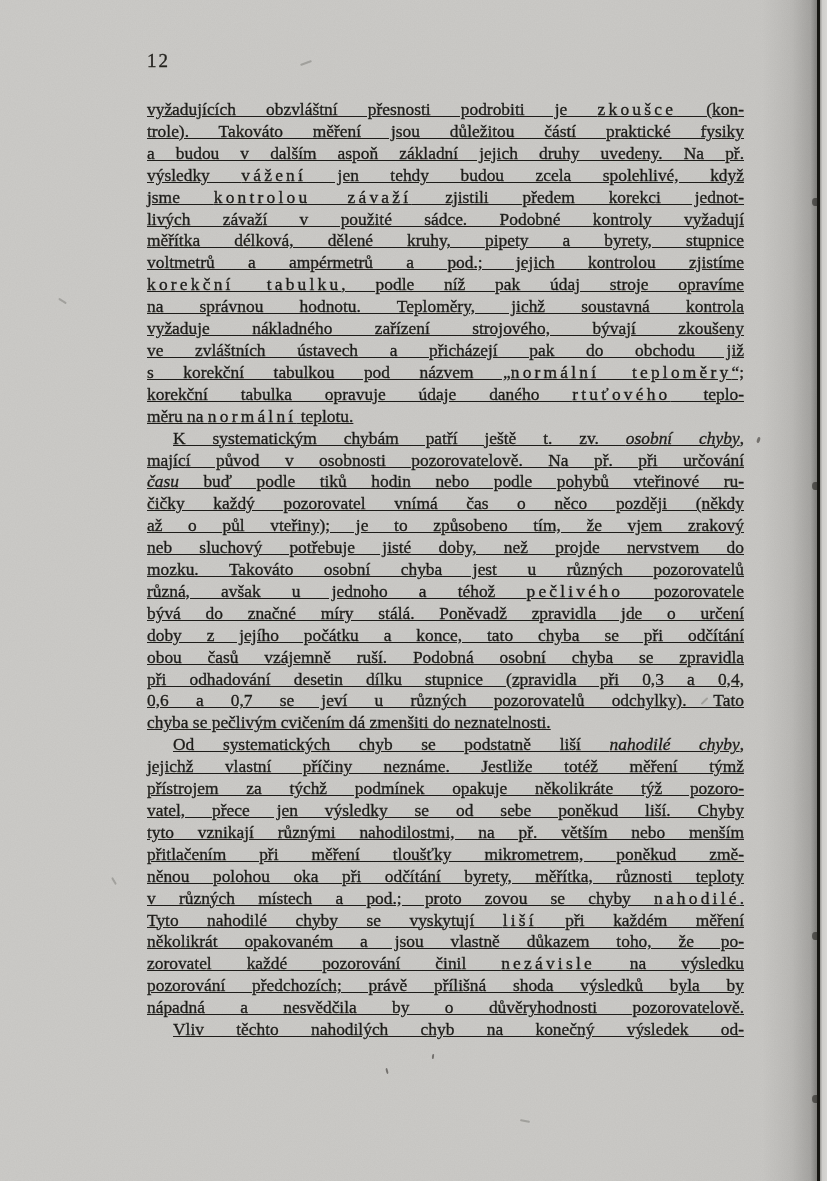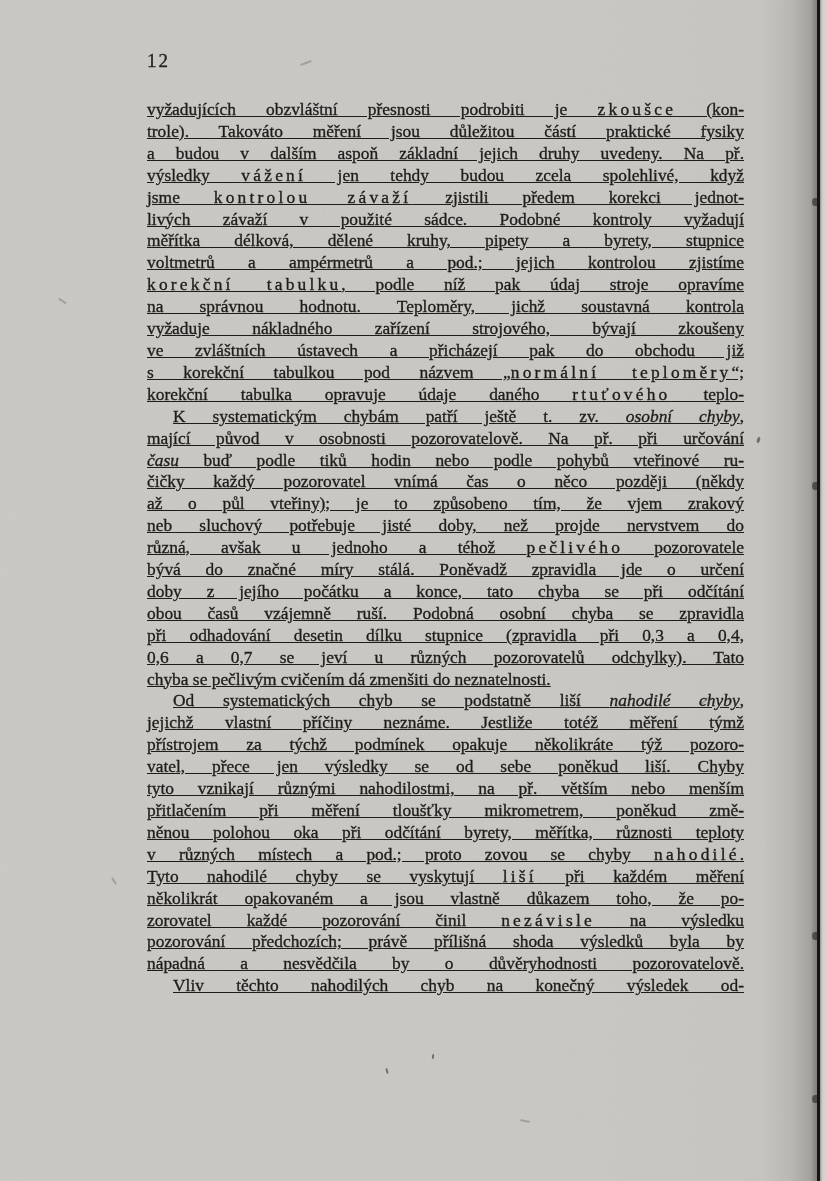--- a/index.html
+++ b/index.html
@@ -65,26 +65,28 @@
       <div class="line"><span>jsme </span><span class="sp">kontrolou závaží</span><span> zjistili předem korekci jednot-</span></div>
       <div class="line"><span>livých závaží v použité sádce. Podobné kontroly vyžadují</span></div>
       <div class="line"><span>měřítka délková, dělené kruhy, pipety a byrety, stupnice</span></div>
       <div class="line"><span>voltmetrů a ampérmetrů a pod.; jejich kontrolou zjistíme</span></div>
       <div class="line"><span class="sp">korekční tabulku</span><span>, podle níž pak údaj stroje opravíme</span></div>
       <div class="line"><span>na správnou hodnotu. Teploměry, jichž soustavná kontrola</span></div>
       <div class="line"><span>vyžaduje nákladného zařízení strojového, bývají zkoušeny</span></div>
       <div class="line"><span>ve zvláštních ústavech a přicházejí pak do obchodu již</span></div>
       <div class="line"><span>s korekční tabulkou pod názvem „</span><span class="sp">normální teploměry</span><span>“;</span></div>
       <div class="line"><span>korekční tabulka opravuje údaje daného </span><span class="sp">rtuťového</span><span> teplo-</span></div>
+      <div class="line lastline"><span>měru na </span><span class="sp">normální</span><span> teplotu.</span></div>
       <div class="line"><span class="ind"></span><span>K systematickým chybám patří ještě t. zv. </span><span class="it">osobní chyby</span><span>,</span></div>
       <div class="line"><span>mající původ v osobnosti pozorovatelově. Na př. při určování</span></div>
       <div class="line"><span class="it">času</span><span> buď podle tiků hodin nebo podle pohybů vteřinové ru-</span></div>
       <div class="line"><span>čičky každý pozorovatel vnímá čas o něco později (někdy</span></div>
       <div class="line"><span>až o půl vteřiny); je to způsobeno tím, že vjem zrakový</span></div>
       <div class="line"><span>neb sluchový potřebuje jisté doby, než projde nervstvem do</span></div>
+      <div class="line"><span>mozku. Takováto osobní chyba jest u různých pozorovatelů</span></div>
       <div class="line"><span>různá, avšak u jednoho a téhož </span><span class="sp">pečlivého</span><span> pozorovatele</span></div>
       <div class="line"><span>bývá do značné míry stálá. Poněvadž zpravidla jde o určení</span></div>
       <div class="line"><span>doby z jejího počátku a konce, tato chyba se při odčítání</span></div>
       <div class="line"><span>obou časů vzájemně ruší. Podobná osobní chyba se zpravidla</span></div>
       <div class="line"><span>při odhadování desetin dílku stupnice (zpravidla při 0,3 a 0,4,</span></div>
       <div class="line"><span>0,6 a 0,7 se jeví u různých pozorovatelů odchylky). Tato</span></div>
       <div class="line lastline"><span>chyba se pečlivým cvičením dá zmenšiti do neznatelnosti.</span></div>
       <div class="line"><span class="ind"></span><span>Od systematických chyb se podstatně liší </span><span class="it">nahodilé chyby</span><span>,</span></div>
       <div class="line"><span>jejichž vlastní příčiny neznáme. Jestliže totéž měření týmž</span></div>
       <div class="line"><span>přístrojem za týchž podmínek opakuje několikráte týž pozoro-</span></div>

